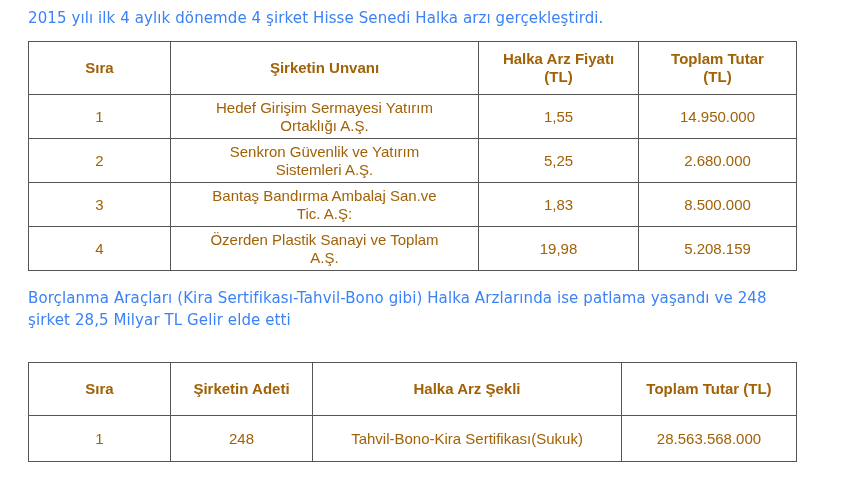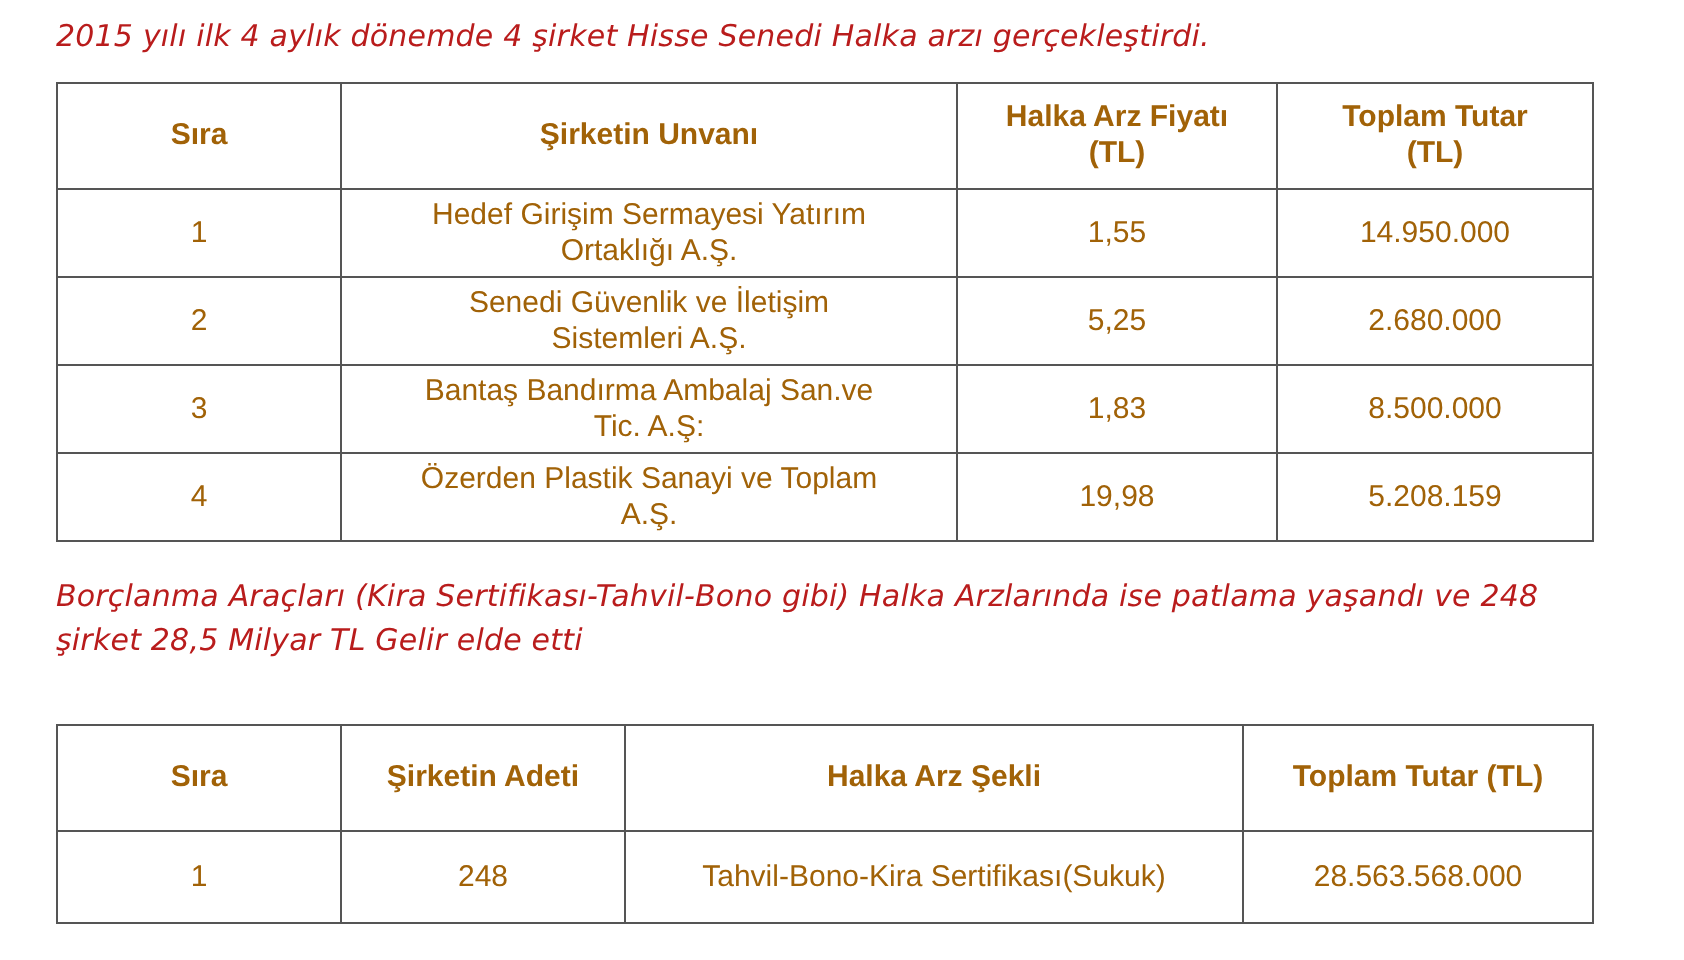--- a/index.html
+++ b/index.html
@@ -2,25 +2,24 @@
 <html><head>
 <meta charset="utf-8">
 <style>
   html, body { margin: 0; padding: 0; background: #ffffff; }
   body { width: 842px; height: 480px; position: relative; overflow: hidden; }
   .para {
     position: absolute;
     left: 28px;
     font-family: "DejaVu Sans", sans-serif;
     font-size: 15px;
-    color: #b91c1c;
+    color: #3b82f6;
     letter-spacing: 0.1px;
     line-height: 22px;
     margin: 0;
-    font-style: italic;
   }
   #p1 { top: 7px; }
   #p2 { top: 287px; width: 780px; }
   table {
     position: absolute;
     left: 28px;
     border-collapse: collapse;
     font-family: "Liberation Sans", sans-serif;
     font-size: 15px;
     color: #a16207;
@@ -74,21 +73,21 @@
       <td class="name">
         <span>Hedef Girişim Sermayesi Yatırım</span><br>
         <span>Ortaklığı A.Ş.</span>
       </td>
       <td>1,55</td>
       <td>14.950.000</td>
     </tr>
     <tr>
       <td>2</td>
       <td class="name">
-        <span>Senedi Güvenlik ve İletişim</span><br>
+        <span>Senkron Güvenlik ve Yatırım</span><br>
         <span>Sistemleri A.Ş.</span>
       </td>
       <td>5,25</td>
       <td>2.680.000</td>
     </tr>
     <tr>
       <td>3</td>
       <td class="name">
         <span>Bantaş Bandırma Ambalaj San.ve</span><br>
         <span>Tic. A.Ş:</span>

